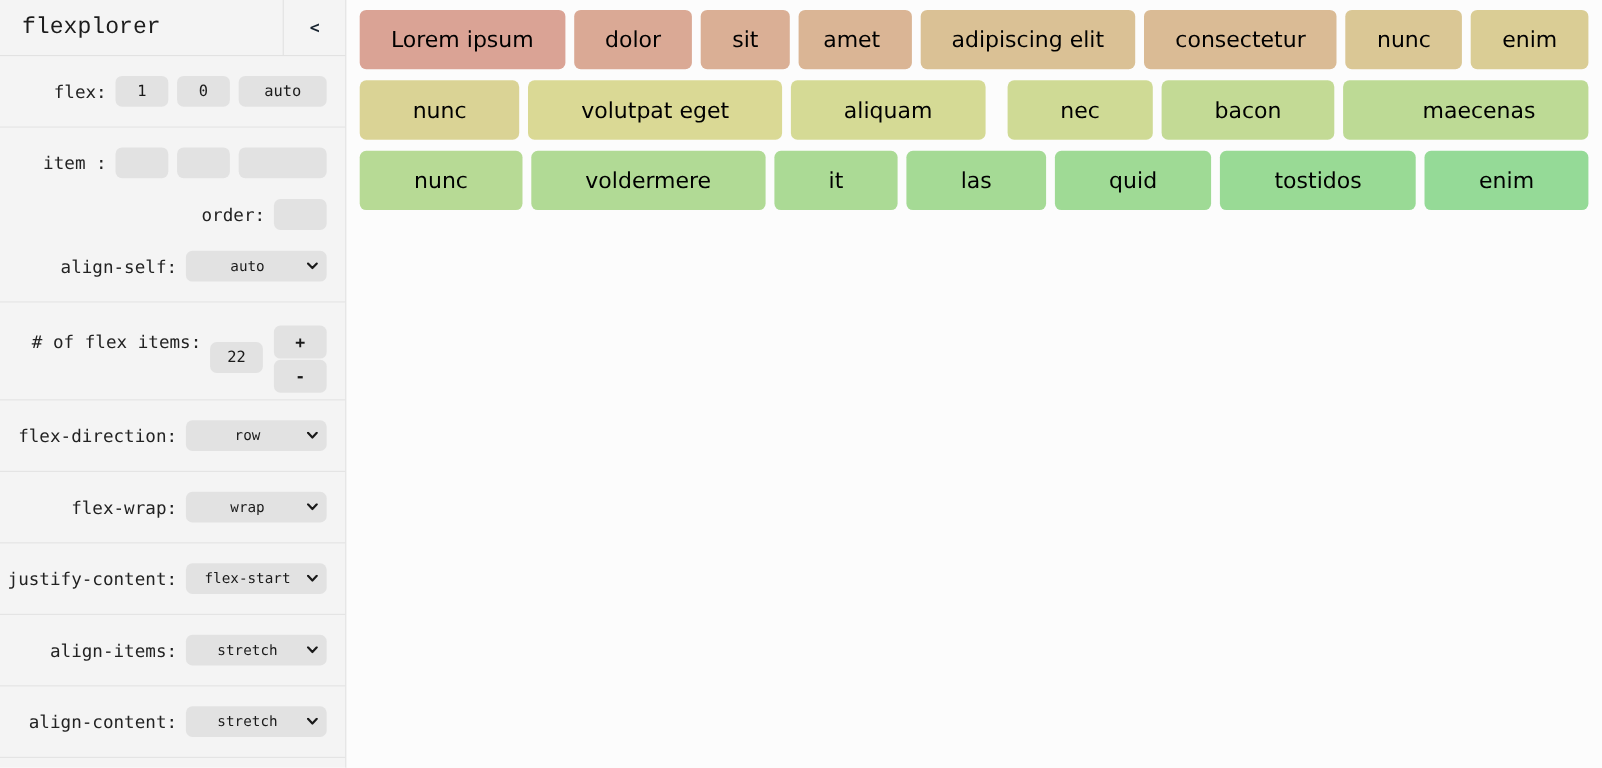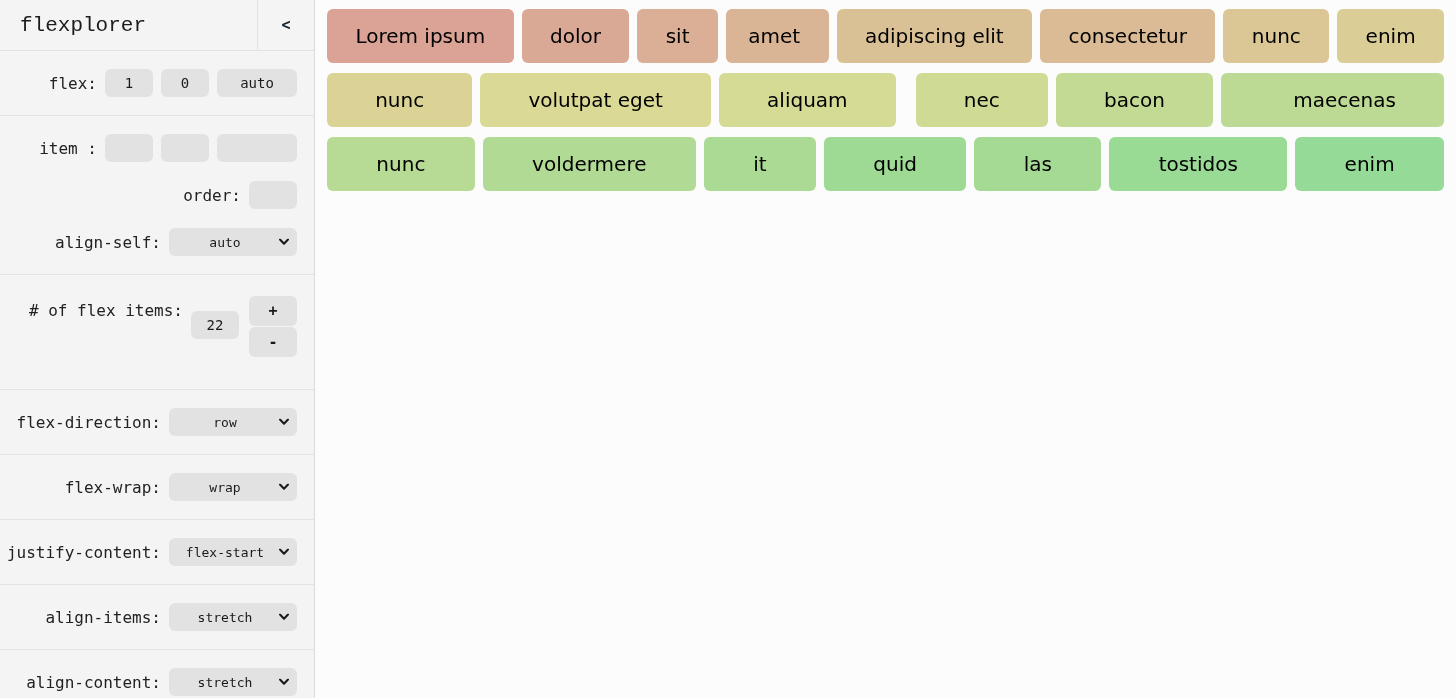--- a/index.html
+++ b/index.html
@@ -10,21 +10,21 @@
   .sidebar { width:315px; min-width:315px; height:100%; background:#f4f4f4; border-right:1px solid #dcdcdc; }
   .sb-header { height:51px; border-bottom:1px solid #e2e2e2; display:flex; align-items:stretch; }
   .sb-title { flex:1; display:flex; align-items:center; padding-left:20px;
               font-family:Liberation Mono, monospace; font-size:21px; color:#1c1c1c; }
   .collapse-btn { width:57px; border:none; border-left:1px solid #e2e2e2; background:transparent;
                   font-family:"DejaVu Sans Mono",monospace; font-size:15px; font-weight:bold;
                   color:#16222e; cursor:pointer; }
 
   .section { border-bottom:1px solid #e3e3e3; padding:18px 17px 18px 0;
              display:flex; flex-direction:column; gap:19px; }
-  .section.count { padding:21px 17px 32px 0; }
+  .section.count { padding:21px 17px 6px 0; }
 
   .row { display:flex; align-items:center; justify-content:flex-end; }
   .lbl { font-size:16px; color:#222; margin-right:8px; white-space:pre; }
 
   .tin { height:28px; border:none; border-radius:6px; background:#e2e2e2;
          font-family:inherit; font-size:14px; color:#1a1a1a; text-align:center; }
   .w48 { width:48px; } .w80 { width:80px; }
   .tin + .tin { margin-left:8px; }
 
   .selwrap { position:relative; width:128px; height:28px; }
@@ -202,18 +202,18 @@
       <div class="flex-item" style="background: rgb(218, 217, 149);">volutpat eget</div>
       <div class="flex-item" style="background: rgb(213, 218, 149);">aliquam</div>
       <div class="flex-item" style="background: rgb(207, 218, 149); margin-left: 16px;">nec</div>
       <div class="flex-item" style="background: rgb(195, 218, 149);">bacon</div>
       <div class="flex-item" style="background: rgb(189, 218, 149); padding-left: 48px;">maecenas</div>
     </div>
     <div class="flex-row">
       <div class="flex-item" style="background: rgb(183, 218, 149);">nunc</div>
       <div class="flex-item" style="background: rgb(177, 218, 149);">voldermere</div>
       <div class="flex-item" style="background: rgb(171, 218, 149);">it</div>
+      <div class="flex-item" style="background: rgb(165, 218, 149);">las</div>
       <div class="flex-item" style="background: rgb(159, 218, 149);">quid</div>
-      <div class="flex-item" style="background: rgb(165, 218, 149);">las</div>
       <div class="flex-item" style="background: rgb(153, 218, 149);">tostidos</div>
       <div class="flex-item" style="background: rgb(149, 218, 151);">enim</div>
     </div>
   </main>
 
 </body></html>

